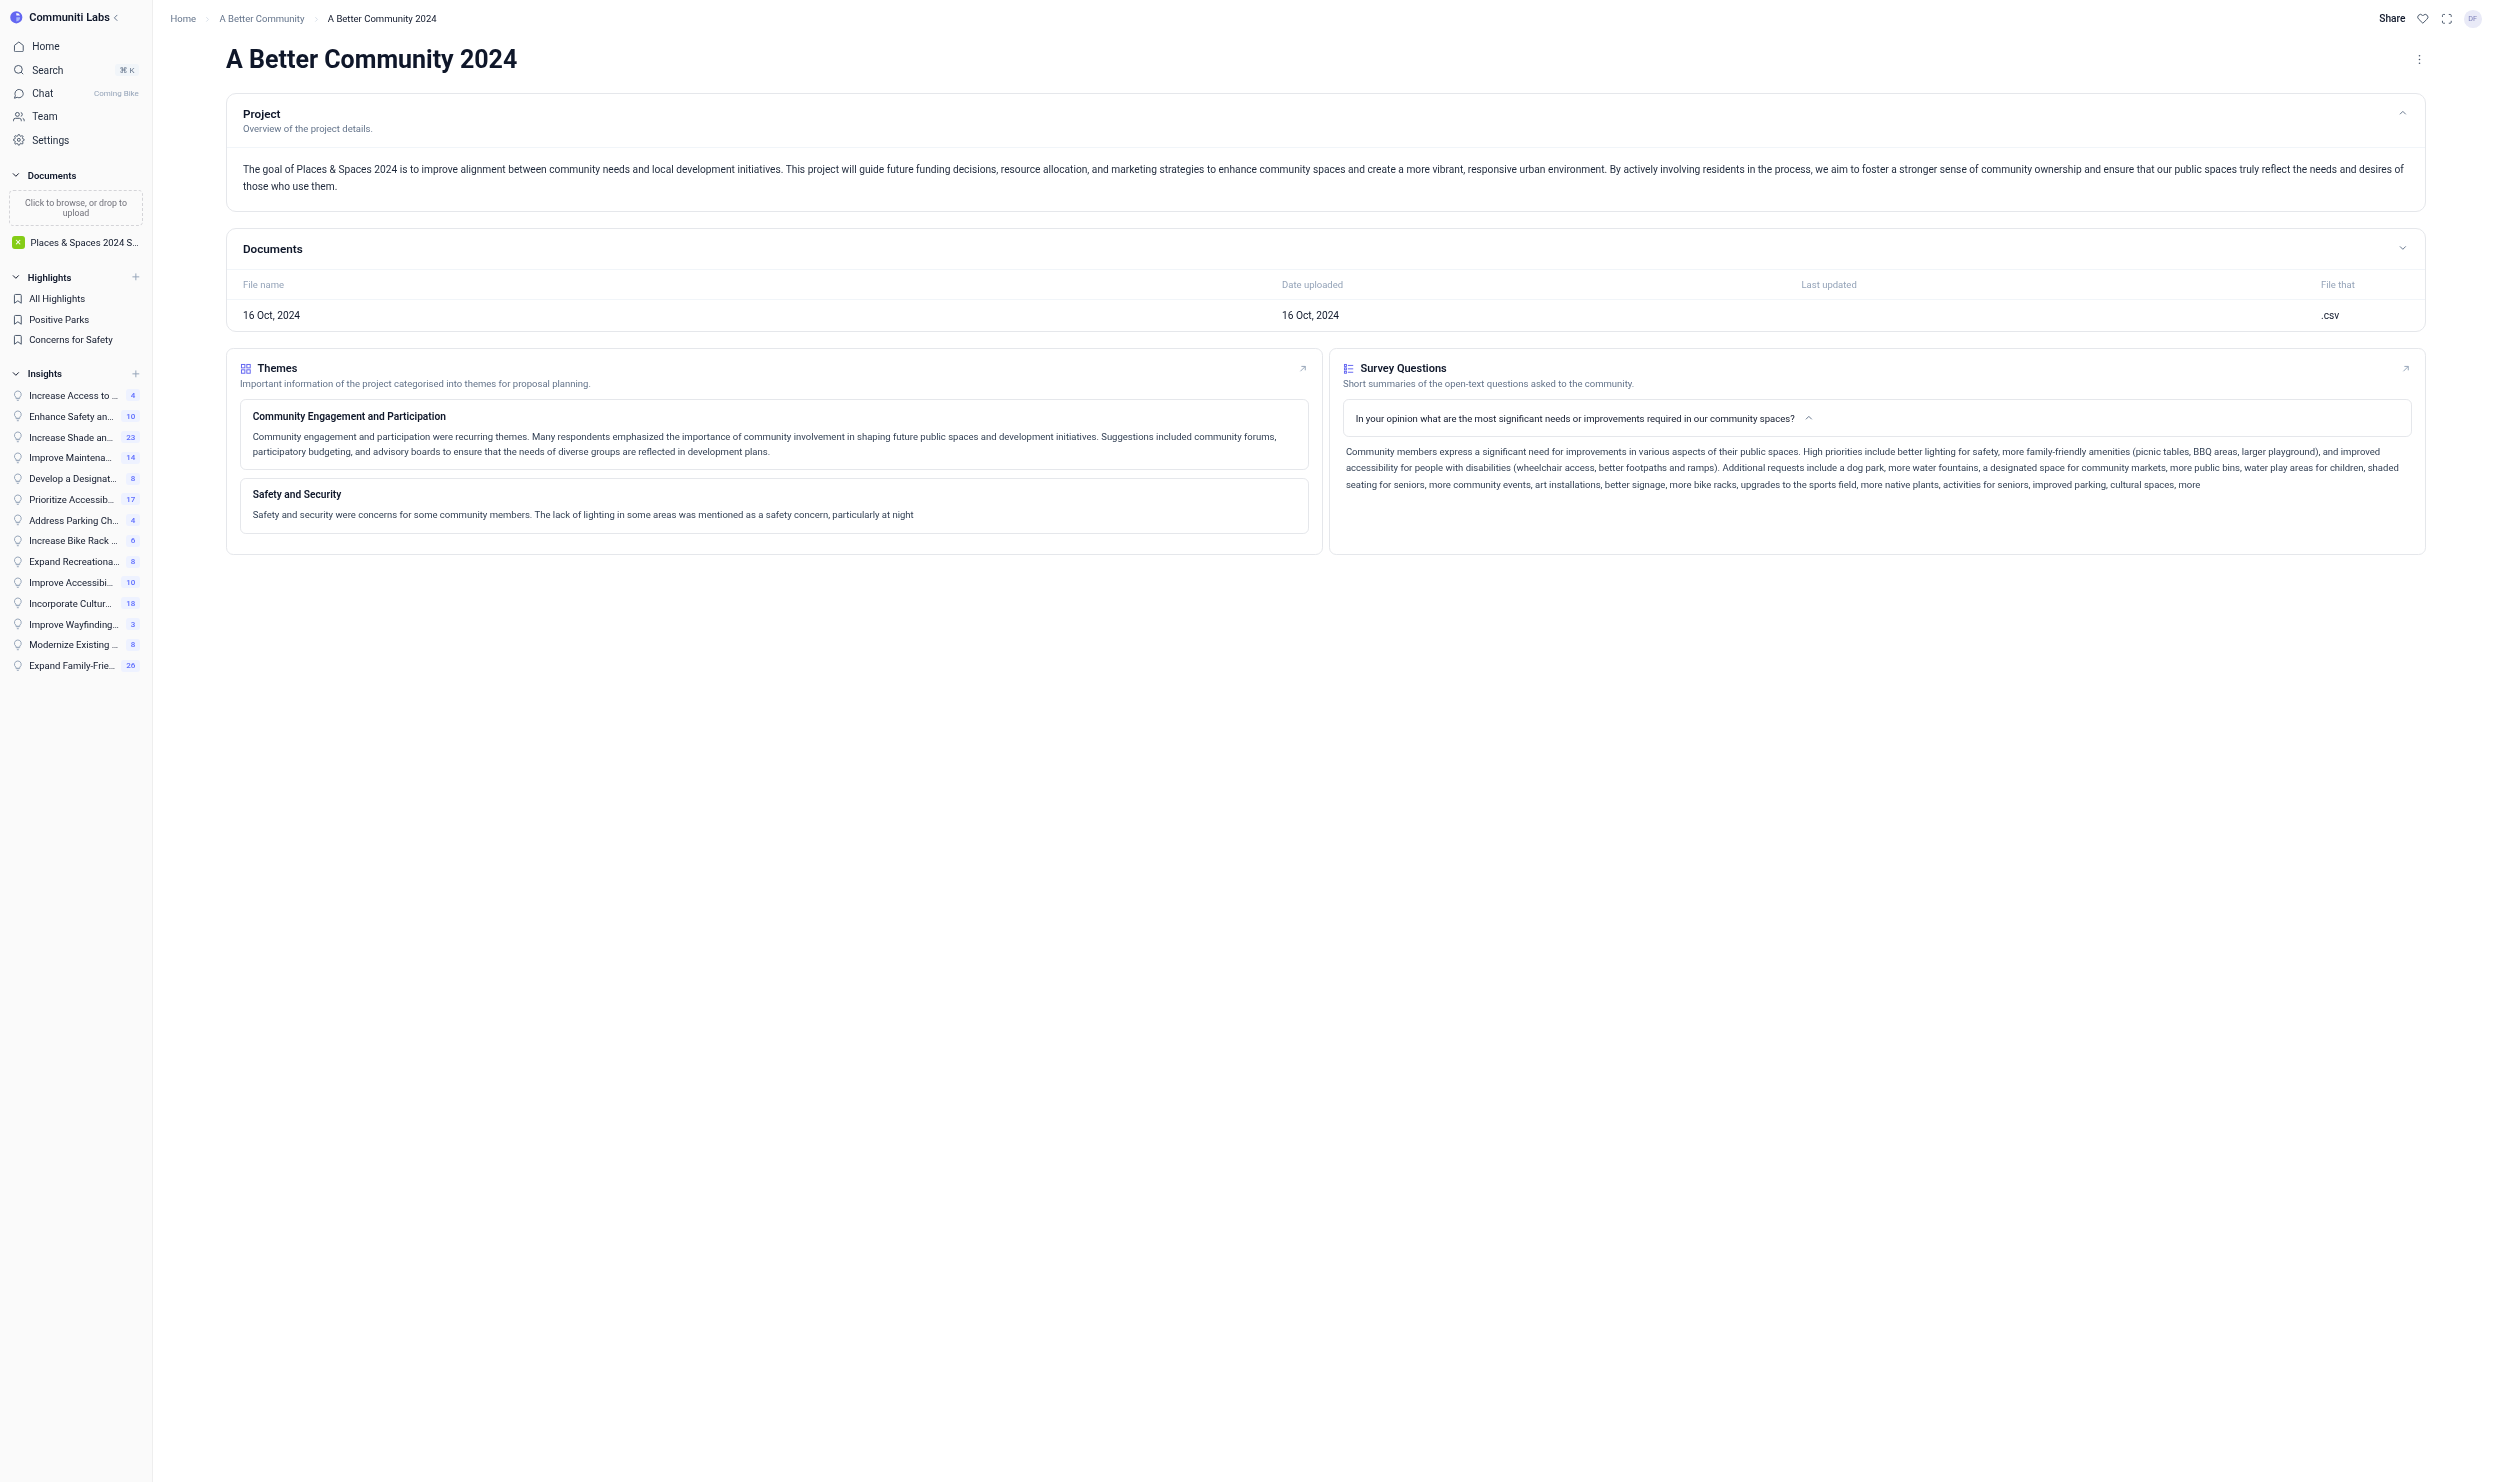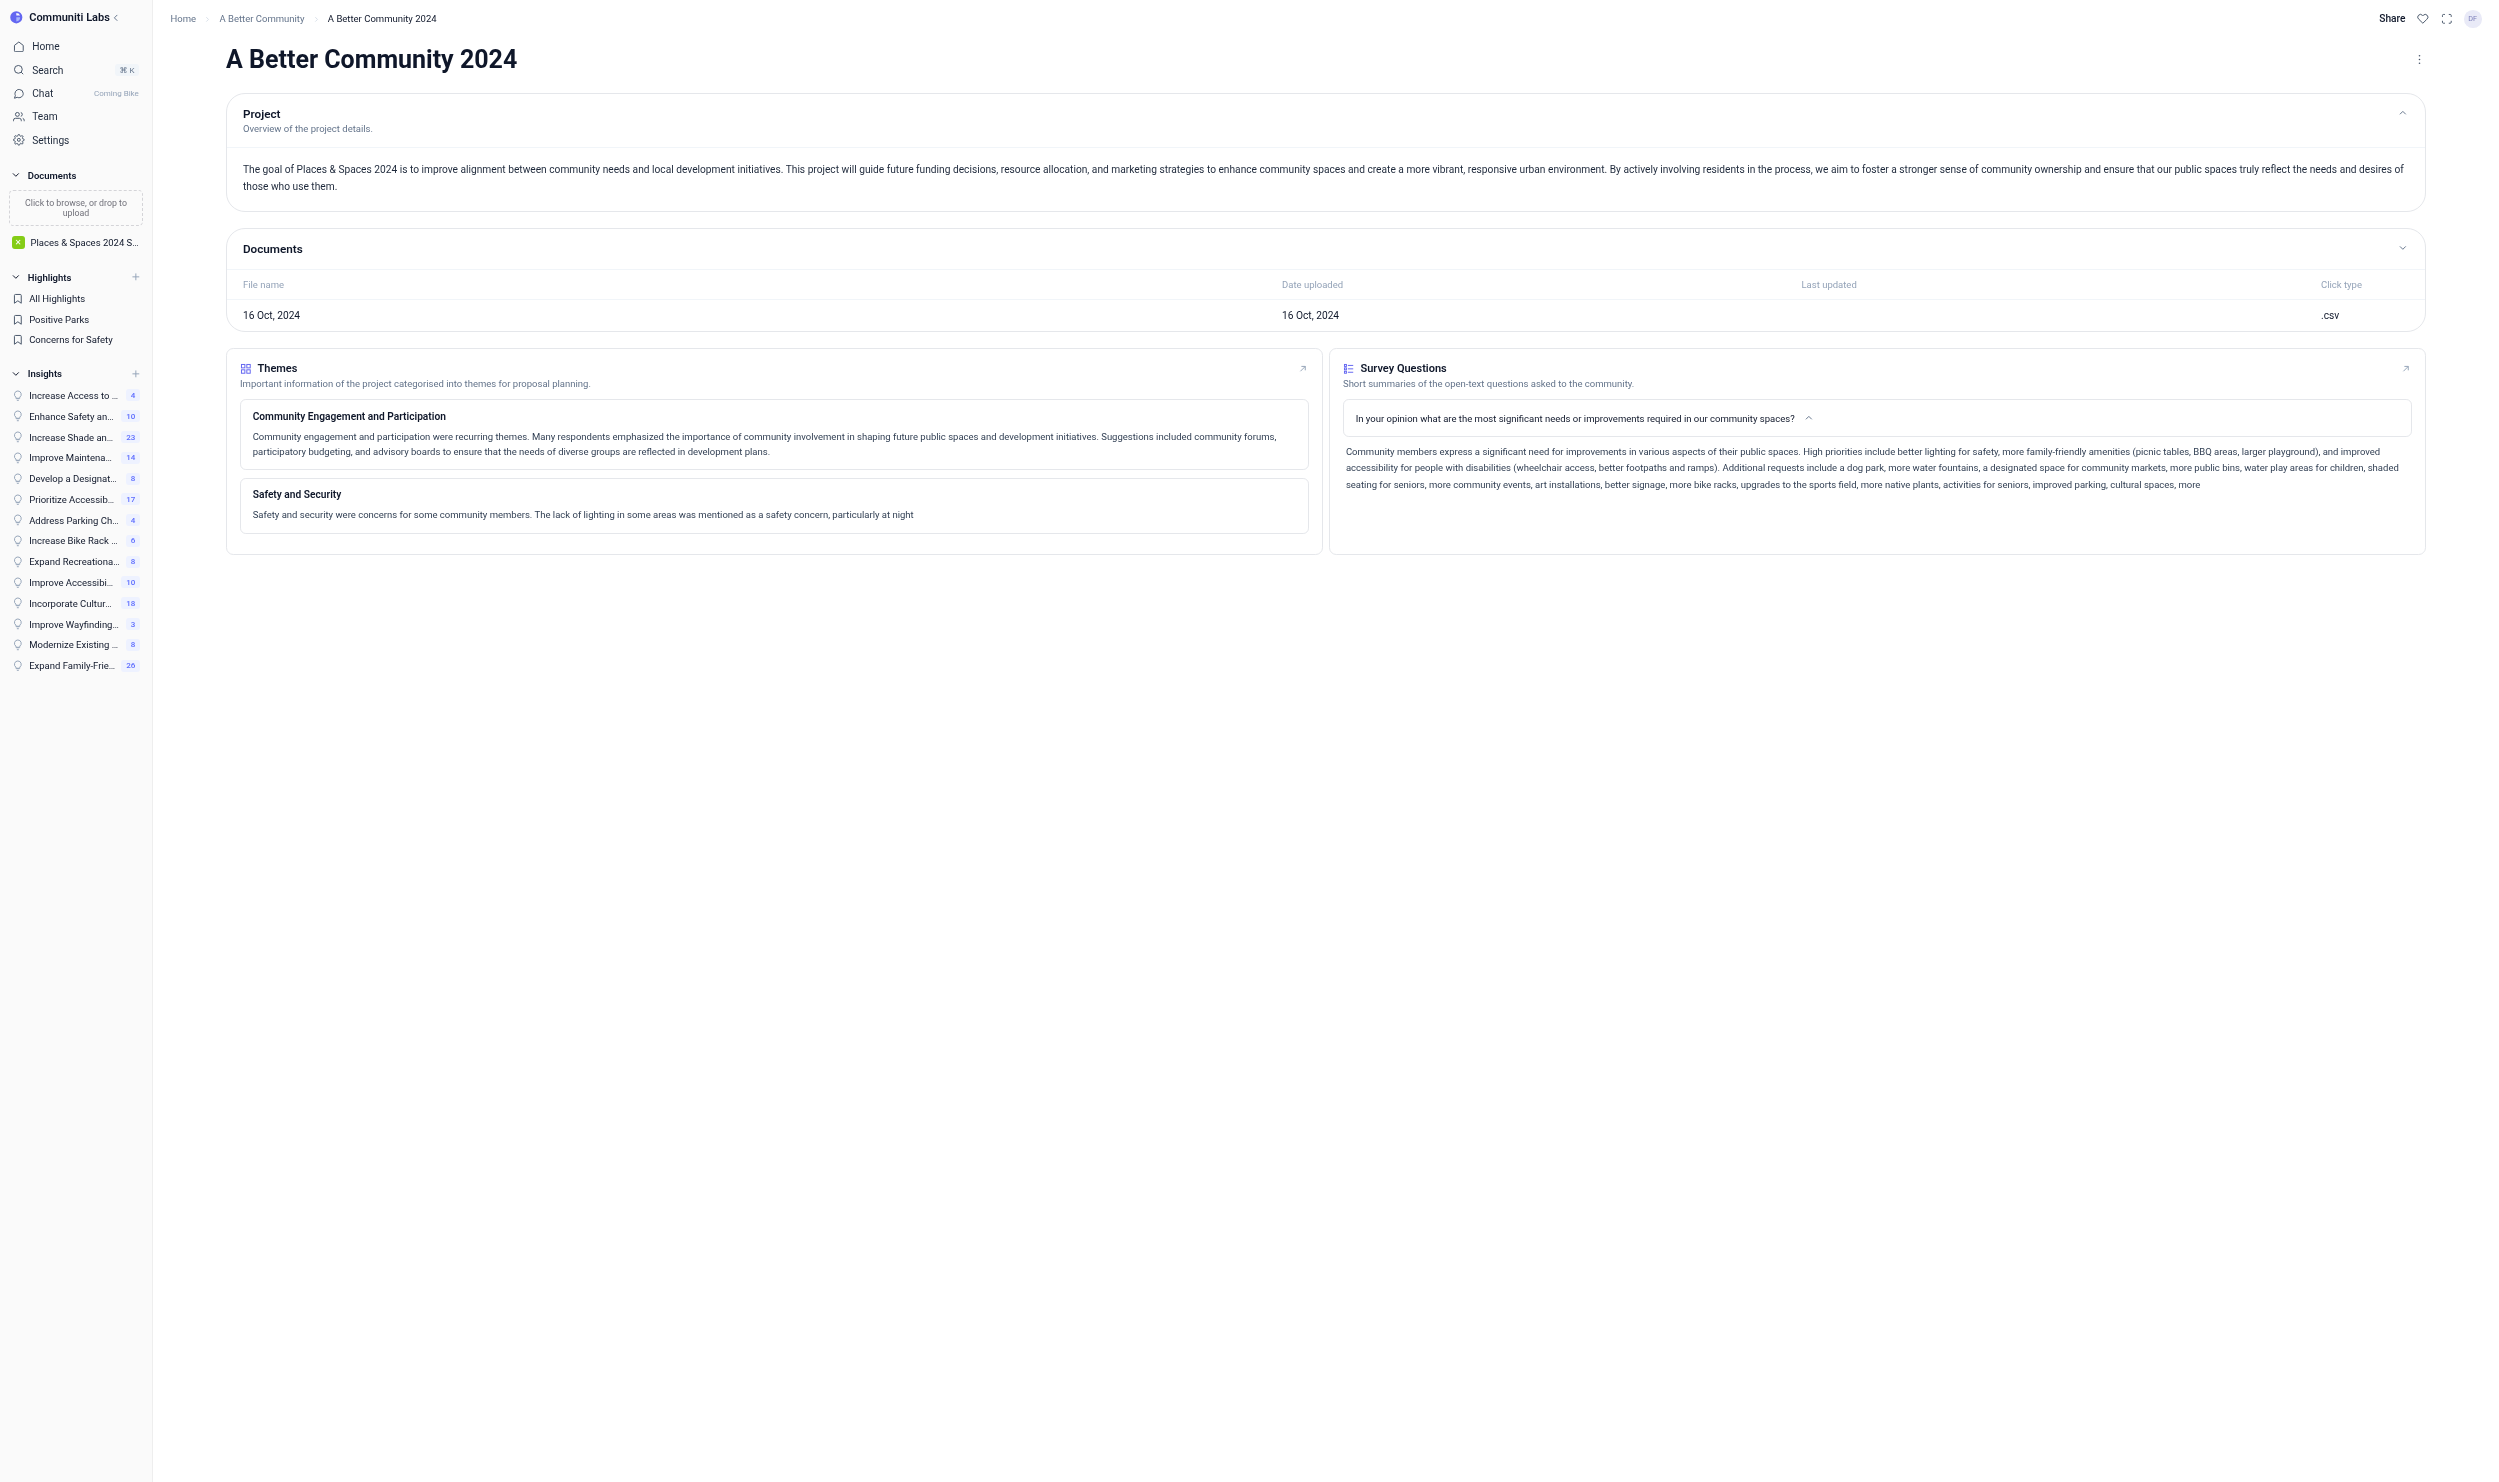--- a/index.html
+++ b/index.html
@@ -212,21 +212,21 @@
       font-size: 25px;
       font-weight: 700;
     }
     .kebab {
       margin-left: auto;
       cursor: pointer;
       color: #475569;
     }
     .card {
       border: 0.7px solid #e5e7eb;
-      border-radius: 19px;
+      border-radius: 10px;
       margin-bottom: 16px;
     }
     .card-header {
       padding: 13px 16px;
       display: flex;
       align-items: flex-start;
       cursor: pointer;
     }
     .card-header h3 {
       font-size: 11.7px;
@@ -637,21 +637,21 @@
           <span class="chevron">
             <svg class="icon-16" viewBox="0 0 24 24" fill="none" stroke="#64748b" stroke-width="2">
                 <path d="M6 9l6 6 6-6"></path>
               </svg>
           </span>
         </div>
         <div class="table-header">
           <div class="col-file">File name</div>
           <div class="col-date">Date uploaded</div>
           <div class="col-last">Last updated</div>
-          <div class="col-type">Click type</div>
+          <div class="col-type">File that</div>
         </div>
         <div id="doc-rows">
             <div class="table-row">
     <div class="col-date">16 Oct, 2024</div>
     <div class="col-last">16 Oct, 2024</div>
     <div class="col-type">.csv</div>
             </div>
           </div>
       </div>
 

